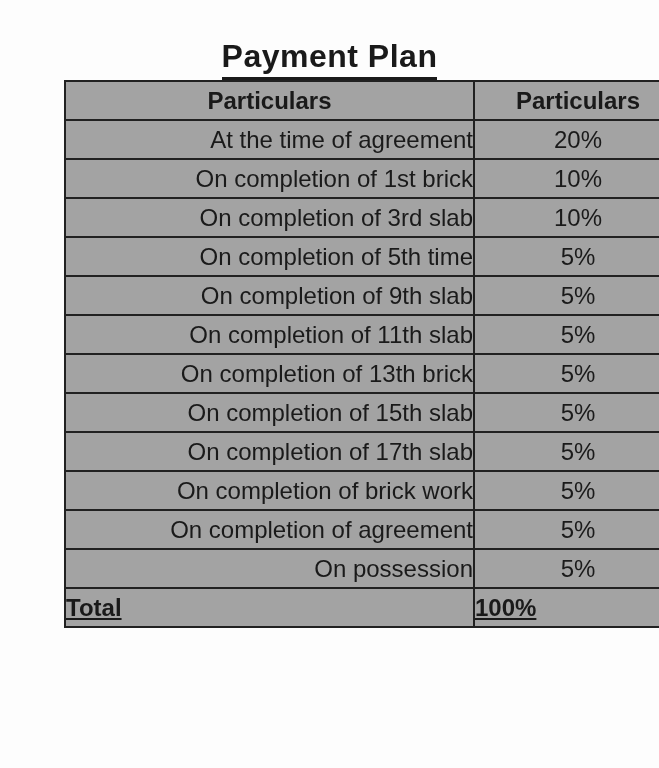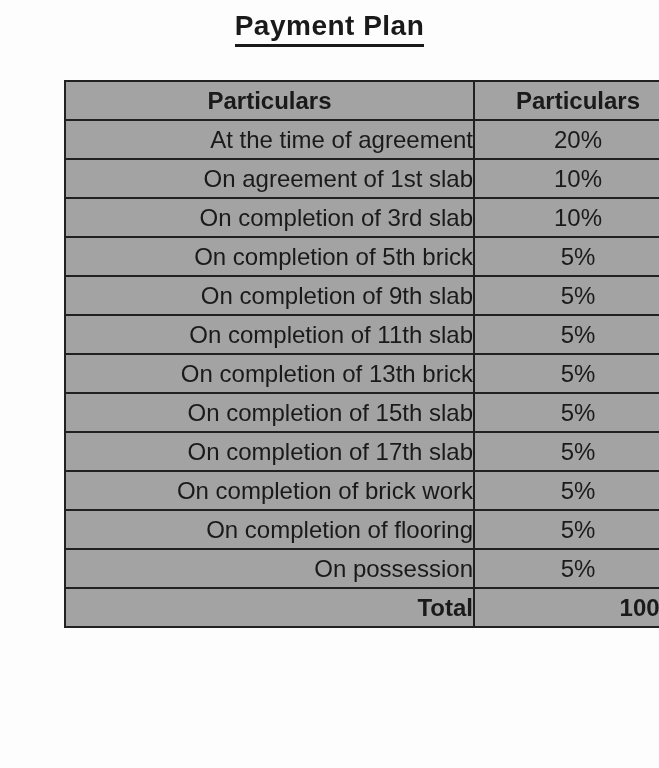--- a/index.html
+++ b/index.html
@@ -14,25 +14,26 @@
     color: #1a1a1a;
     overflow: hidden;
   }
   .page-title-wrap {
     text-align: center;
     margin-top: 10px;
     height: 44px;
   }
   .page-title {
     display: inline-block;
-    font-size: 28px;
+    font-size: 32px;
     font-weight: bold;
     border-bottom: 3px solid #1a1a1a;
     padding-bottom: 2px;
     letter-spacing: 0.5px;
+    margin-top: 28px;
   }
   table.payment-table {
     border-collapse: collapse;
     table-layout: fixed;
     position: absolute;
     left: 21px;
     top: 80px;
     width: 617px;
     background: #a3a3a3;
     margin-left: 43px;
@@ -58,22 +59,23 @@
   }
   td.cell-particulars {
     text-align: right;
     padding-left: 10px;
   }
   td.cell-percentage {
     text-align: center;
   }
   tr.total-row td {
     font-weight: bold;
-    text-align: right;
-    padding-left: 16px;
+    text-align: left;
+    padding-left: 0;
+    text-decoration: underline;
   }
 </style>
 </head>
 <body>
 
 <div class="page-title-wrap">
   <span class="page-title">Payment Plan</span>
 </div>
 
 <table class="payment-table">
@@ -84,29 +86,29 @@
   <tbody>
       <tr>
     <th>Particulars</th>
     <th>Particulars</th>
   </tr>
   <tr>
     <td class="cell-particulars">At the time of agreement</td>
     <td class="cell-percentage">20%</td>
   </tr>
   <tr>
-    <td class="cell-particulars">On agreement of 1st slab</td>
+    <td class="cell-particulars">On completion of 1st brick</td>
     <td class="cell-percentage">10%</td>
   </tr>
   <tr>
     <td class="cell-particulars">On completion of 3rd slab</td>
     <td class="cell-percentage">10%</td>
   </tr>
   <tr>
-    <td class="cell-particulars">On completion of 5th brick</td>
+    <td class="cell-particulars">On completion of 5th time</td>
     <td class="cell-percentage">5%</td>
   </tr>
   <tr>
     <td class="cell-particulars">On completion of 9th slab</td>
     <td class="cell-percentage">5%</td>
   </tr>
   <tr>
     <td class="cell-particulars">On completion of 11th slab</td>
     <td class="cell-percentage">5%</td>
   </tr>
@@ -120,21 +122,21 @@
   </tr>
   <tr>
     <td class="cell-particulars">On completion of 17th slab</td>
     <td class="cell-percentage">5%</td>
   </tr>
   <tr>
     <td class="cell-particulars">On completion of brick work</td>
     <td class="cell-percentage">5%</td>
   </tr>
   <tr>
-    <td class="cell-particulars">On completion of flooring</td>
+    <td class="cell-particulars">On completion of agreement</td>
     <td class="cell-percentage">5%</td>
   </tr>
   <tr>
     <td class="cell-particulars">On possession</td>
     <td class="cell-percentage">5%</td>
   </tr>
   <tr class="total-row">
     <td>Total</td>
     <td>100%</td>
   </tr>

